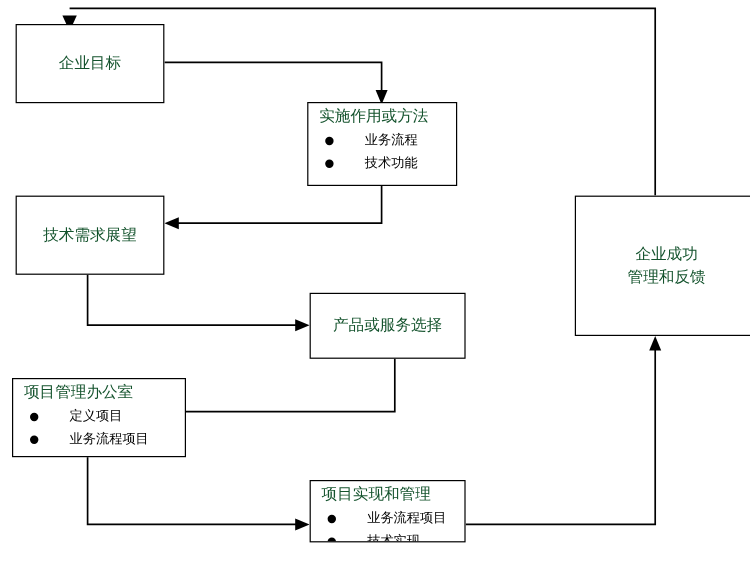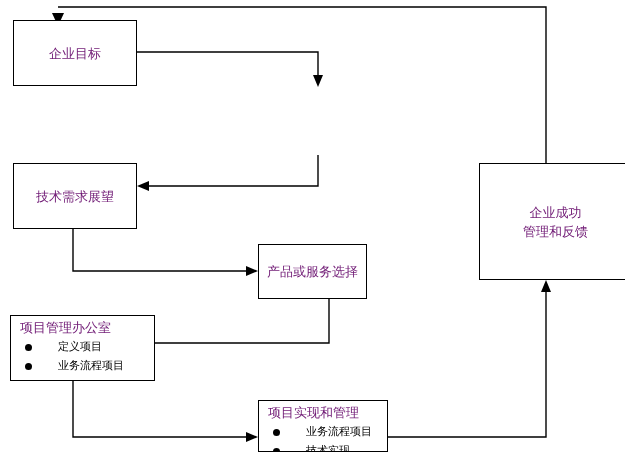--- a/index.html
+++ b/index.html
@@ -27,21 +27,21 @@
   .node {
     position: absolute;
     box-sizing: border-box;
     border: 1px solid #000000;
     background: #ffffff;
     overflow: hidden;
   }
   .node .title {
     font-size: 13px;
     line-height: 17px;
-    color: #701a75;
+    color: #14532d;
     white-space: nowrap;
   }
   
   .node.centered {
     display: flex;
     flex-direction: column;
     align-items: center;
     justify-content: center;
     text-align: center;
   }
@@ -122,26 +122,39 @@
     <g>
       <path d="M546,163 L546,7 L58,7" fill="none" stroke="#000000" stroke-width="1.4"></path>
       <polygon points="58,26 52,13 64,13" fill="#000000"></polygon>
     </g>
   </svg>
 
   <div class="node centered" style="left:13px; top:20px; width:124px; height:66px;">
     <div class="title">企业目标</div>
   </div>
 
+  <div class="node listnode" style="left:256px; top:85px; width:125px; height:70px;">
+    <div class="title">实施作用或方法</div>
+    <ul>
+      <li>
+        <span class="bullet"></span>
+        <span>业务流程</span>
+      </li>
+      <li>
+        <span class="bullet"></span>
+        <span>技术功能</span>
+      </li>
+    </ul>
+  </div>
 
   <div class="node centered" style="left:13px; top:163px; width:124px; height:66px;">
     <div class="title">技术需求展望</div>
   </div>
 
-  <div class="node centered" style="left:258px; top:244px; width:109px; height:55px;">
+  <div class="node centered" style="left:258px; top:244px; width:130px; height:55px;">
     <div class="title">产品或服务选择</div>
   </div>
 
   <div class="node listnode" style="left:10px; top:315px; width:145px; height:66px;">
     <div class="title">项目管理办公室</div>
     <ul>
       <li>
         <span class="bullet"></span>
         <span>定义项目</span>
       </li>

